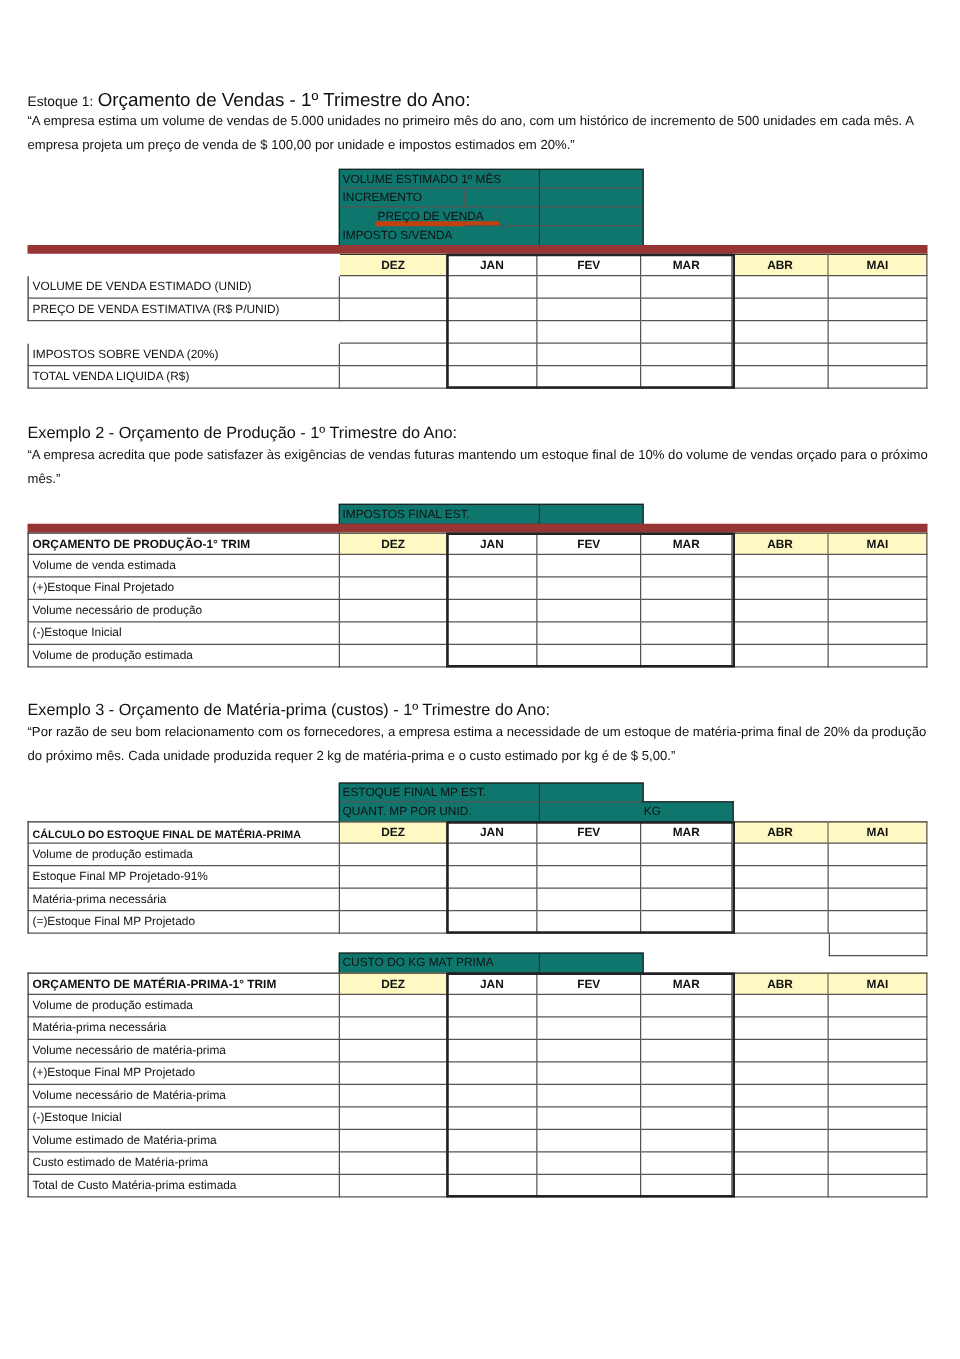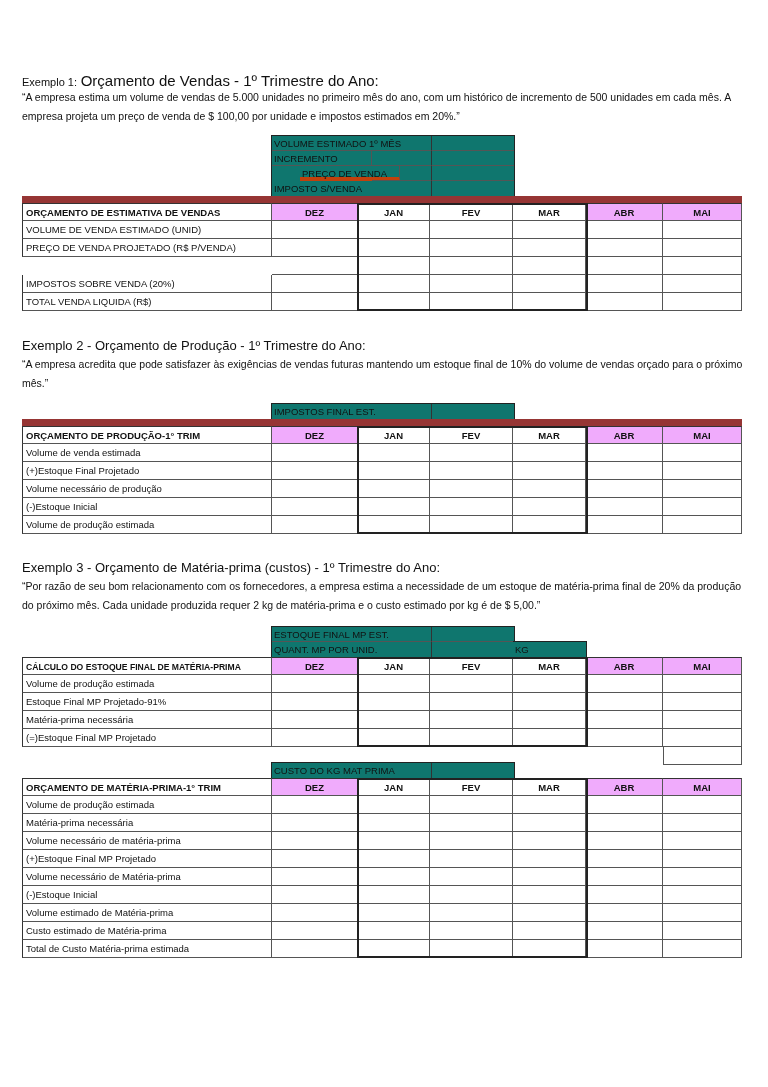--- a/index.html
+++ b/index.html
@@ -20,73 +20,72 @@
   
   .grid { position: absolute; left: 22px; width: 720px; }
   .redbar { position: absolute; left: 22px; width: 720px; height: 7px; background: #963534; }
   .row { position: absolute; left: 0; width: 720px; height: 18px; }
   .cell { position: absolute; top: 0; height: 18px; box-sizing: border-box;
           border-right: 1px solid #555; border-bottom: 1px solid #555;
           font-size: 9.5px; line-height: 18px; white-space: nowrap; overflow: hidden; }
   .cell.lbl { left: 0; width: 250px; padding-left: 3px; border-left: 1px solid #333; }
   .hdr .cell { font-weight: bold; text-align: center; border-top: 1px solid #333; }
   .hdr .cell.lbl { text-align: left; }
-  .yellow { background: #f0abfc; }
+  .yellow { background: #fef9c3; }
   .c0 { left: 250px; width: 86px; }
   .c1 { left: 336px; width: 72px; }
   .c2 { left: 408px; width: 83px; }
   .c3 { left: 491px; width: 73px; }
   .c4 { left: 564px; width: 77px; }
   .c5 { left: 641px; width: 79px; }
   .qgroup { position: absolute; border: 2px solid #222; box-sizing: border-box; pointer-events: none; }
 </style>
 </head>
 <body>
 
 <div class="abs heading" style="left:22px;top:72px;">
-  <span class="small">Exemplo 1:</span>
+  <span class="small">Estoque 1:</span>
   <span class="big">Orçamento de Vendas - 1º Trimestre do Ano:</span>
 </div>
 <div class="abs quote" style="left:22px;top:88px;">“A empresa estima um volume de vendas de 5.000 unidades no primeiro mês do ano, com um histórico de incremento de 500 unidades em cada mês. A empresa projeta um preço de venda de $ 100,00 por unidade e impostos estimados em 20%.”</div>
 
 <div class="pbox" style="left:271px;top:135px;width:244px;height:62px;">
   <div class="prow" style="top:0;left:0;width:160px;border-right:1px solid #333;border-bottom:1px solid #555;">VOLUME ESTIMADO 1º MÊS</div>
   <div class="prow" style="top:0;left:160px;width:82px;border-bottom:1px solid #555;"></div>
   <div class="prow" style="top:15px;left:0;width:100px;border-right:1px solid #555;border-bottom:1px solid #555;">INCREMENTO</div>
   <div class="prow" style="top:15px;left:100px;width:60px;border-right:1px solid #333;border-bottom:1px solid #555;"></div>
   <div class="prow" style="top:15px;left:160px;width:82px;border-bottom:1px solid #555;"></div>
   <div class="prow" style="top:30px;left:0;width:100px;border-right:1px solid #555;border-bottom:4px solid #c2410c;margin-left:28px;">PREÇO DE VENDA</div>
   <div class="prow" style="top:30px;left:100px;width:60px;border-right:1px solid #333;border-bottom:1px solid #555;"></div>
   <div class="prow" style="top:30px;left:160px;width:82px;border-bottom:1px solid #555;"></div>
   <div class="prow" style="top:45px;left:0;width:160px;border-right:1px solid #333;">IMPOSTO S/VENDA</div>
   <div class="prow" style="top:45px;left:160px;width:82px;"></div>
 </div>
 
 <div class="redbar" style="top:196px;"></div>
 <div class="grid" style="top:203px;">
   <div class="row hdr" style="top:0;">
-    <div class="cell lbl">ORÇAMENTO DE ESTIMATIVA DE VENDAS</div>
     <div class="cell c0 yellow">DEZ</div>
     <div class="cell c1">JAN</div>
     <div class="cell c2">FEV</div>
     <div class="cell c3">MAR</div>
     <div class="cell c4 yellow">ABR</div>
     <div class="cell c5 yellow">MAI</div>
   </div>
   <div class="row" style="top:18px;">
     <div class="cell lbl">VOLUME DE VENDA ESTIMADO (UNID)</div>
     <div class="cell c0"></div>
       <div class="cell c1"></div>
       <div class="cell c2"></div>
       <div class="cell c3"></div>
       <div class="cell c4"></div>
       <div class="cell c5"></div>
   </div>
   <div class="row" style="top:36px;">
-    <div class="cell lbl">PREÇO DE VENDA PROJETADO (R$ P/VENDA)</div>
+    <div class="cell lbl">PREÇO DE VENDA ESTIMATIVA (R$ P/UNID)</div>
     <div class="cell c0"></div>
       <div class="cell c1"></div>
       <div class="cell c2"></div>
       <div class="cell c3"></div>
       <div class="cell c4"></div>
       <div class="cell c5"></div>
   </div>
   <div class="row" style="top:54px;">
     <div class="cell c0"></div>
       <div class="cell c1"></div>

